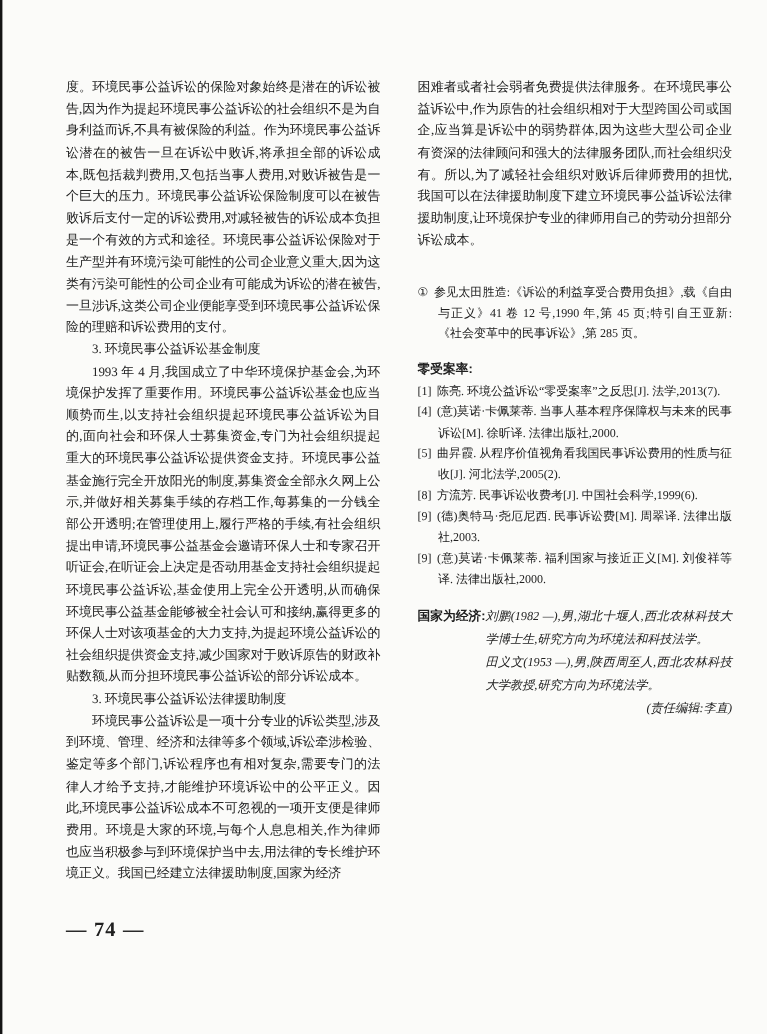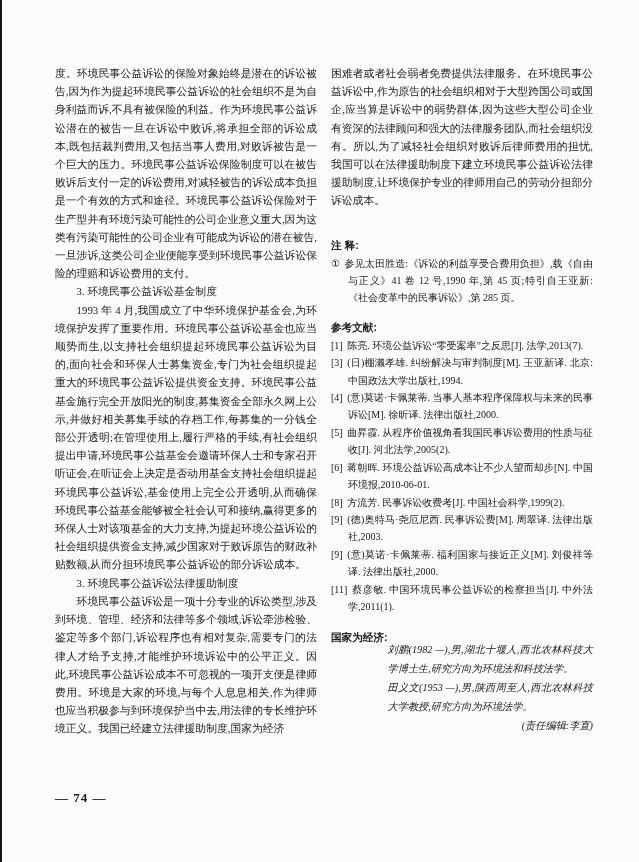--- a/index.html
+++ b/index.html
@@ -12,21 +12,21 @@
     color:#202020;
   }
   .scan-edge {
     position:absolute; left:0; top:0;
     width:2px; height:862px;
     background:#151515;
   }
   .cols {
     position:absolute; left:55px; top:64px;
     width:537px;
-    display:flex; gap:14px;
+    display:flex; gap:31px;
   }
   .col { width:262px; flex:0 0 262px; }
 
   .body-text {
     font-size:10.8px;
     line-height:18.2px;
     text-align:justify;
     text-justify:inter-ideograph;
   }
   .para { margin:0; }
@@ -61,28 +61,28 @@
     line-height:19px;
   }
   .bio-label {
     flex:0 0 54px;
     font-family:"Liberation Sans","DejaVu Sans",sans-serif;
     font-weight:bold;
     font-style:normal;
     font-size:10.6px;
     white-space:nowrap;
   }
-  .bio-entries { flex:1; font-style:italic; text-align:justify;margin-top:12px; }
+  .bio-entries { flex:1; font-style:italic; text-align:justify; }
   .bio-entry { margin:0; }
   .bio-editor { margin:0; text-align:right; }
 
   .page-num {
-    position:absolute; left:55px; top:790px;
+    position:absolute; left:55px; top:765px;
     font-weight:bold;
-    font-size:13px;
+    font-size:17px;
     letter-spacing:1px;
   }
 </style>
 </head>
 <body>
 
 <div class="page">
   <div class="scan-edge"></div>
 
   <div class="cols">
@@ -92,36 +92,32 @@
       <p class="subheading">3. 环境民事公益诉讼基金制度</p>
       <p class="para indent">1993 年 4 月,我国成立了中华环境保护基金会,为环境保护发挥了重要作用。环境民事公益诉讼基金也应当顺势而生,以支持社会组织提起环境民事公益诉讼为目的,面向社会和环保人士募集资金,专门为社会组织提起重大的环境民事公益诉讼提供资金支持。环境民事公益基金施行完全开放阳光的制度,募集资金全部永久网上公示,并做好相关募集手续的存档工作,每募集的一分钱全部公开透明;在管理使用上,履行严格的手续,有社会组织提出申请,环境民事公益基金会邀请环保人士和专家召开听证会,在听证会上决定是否动用基金支持社会组织提起环境民事公益诉讼,基金使用上完全公开透明,从而确保环境民事公益基金能够被全社会认可和接纳,赢得更多的环保人士对该项基金的大力支持,为提起环境公益诉讼的社会组织提供资金支持,减少国家对于败诉原告的财政补贴数额,从而分担环境民事公益诉讼的部分诉讼成本。</p>
       <p class="subheading">3. 环境民事公益诉讼法律援助制度</p>
       <p class="para indent">环境民事公益诉讼是一项十分专业的诉讼类型,涉及到环境、管理、经济和法律等多个领域,诉讼牵涉检验、鉴定等多个部门,诉讼程序也有相对复杂,需要专门的法律人才给予支持,才能维护环境诉讼中的公平正义。因此,环境民事公益诉讼成本不可忽视的一项开支便是律师费用。环境是大家的环境,与每个人息息相关,作为律师也应当积极参与到环境保护当中去,用法律的专长维护环境正义。我国已经建立法律援助制度,国家为经济</p>
     </div>
 
     <div class="col body-text">
       <p class="para">困难者或者社会弱者免费提供法律服务。在环境民事公益诉讼中,作为原告的社会组织相对于大型跨国公司或国企,应当算是诉讼中的弱势群体,因为这些大型公司企业有资深的法律顾问和强大的法律服务团队,而社会组织没有。所以,为了减轻社会组织对败诉后律师费用的担忧,我国可以在法律援助制度下建立环境民事公益诉讼法律援助制度,让环境保护专业的律师用自己的劳动分担部分诉讼成本。</p>
 
       <div class="notes">
-        <p class="sec-heading">注  释:</p>
         <p class="hang-item"><span class="marker">①</span><span>参见太田胜造:《诉讼的利益享受合费用负担》,载《自由与正义》41 卷 12 号,1990 年,第 45 页;特引自王亚新:《社会变革中的民事诉讼》,第 285 页。</span></p>
       </div>
 
       <div class="refs">
-        <p class="sec-heading">参考文献:</p>
+        <p class="sec-heading">零受案率:</p>
 
         <p class="hang-item"><span class="marker">[1]</span><span>陈亮. 环境公益诉讼“零受案率”之反思[J]. 法学,2013(7).</span></p>
-        <p class="hang-item"><span class="marker">[3]</span><span>(日)棚濑孝雄. 纠纷解决与审判制度[M]. 王亚新译. 北京:中国政法大学出版社,1994.</span></p>
         <p class="hang-item"><span class="marker">[4]</span><span>(意)莫诺·卡佩莱蒂. 当事人基本程序保障权与未来的民事诉讼[M]. 徐昕译. 法律出版社,2000.</span></p>
         <p class="hang-item"><span class="marker">[5]</span><span>曲昇霞. 从程序价值视角看我国民事诉讼费用的性质与征收[J]. 河北法学,2005(2).</span></p>
-        <p class="hang-item"><span class="marker">[6]</span><span>蒋朝晖. 环境公益诉讼高成本让不少人望而却步[N]. 中国环境报,2010-06-01.</span></p>
-        <p class="hang-item"><span class="marker">[8]</span><span>方流芳. 民事诉讼收费考[J]. 中国社会科学,1999(2).</span></p>
+        <p class="hang-item"><span class="marker">[8]</span><span>方流芳. 民事诉讼收费考[J]. 中国社会科学,1999(6).</span></p>
         <p class="hang-item"><span class="marker">[9]</span><span>(德)奥特马·尧厄尼西. 民事诉讼费[M]. 周翠译. 法律出版社,2003.</span></p>
         <p class="hang-item"><span class="marker">[9]</span><span>(意)莫诺·卡佩莱蒂. 福利国家与接近正义[M]. 刘俊祥等译. 法律出版社,2000.</span></p>
-        <p class="hang-item"><span class="marker">[11]</span><span>蔡彦敏. 中国环境民事公益诉讼的检察担当[J]. 中外法学,2011(1).</span></p>
       </div>
 
       <div class="bio">
         <div class="bio-label">国家为经济:</div>
         <div class="bio-entries">
           <p class="bio-entry">刘鹏(1982 —),男,湖北十堰人,西北农林科技大学博士生,研究方向为环境法和科技法学。</p>
           <p class="bio-entry">田义文(1953 —),男,陕西周至人,西北农林科技大学教授,研究方向为环境法学。</p>
           <p class="bio-editor">(责任编辑:李直)</p>
         </div>
       </div>

